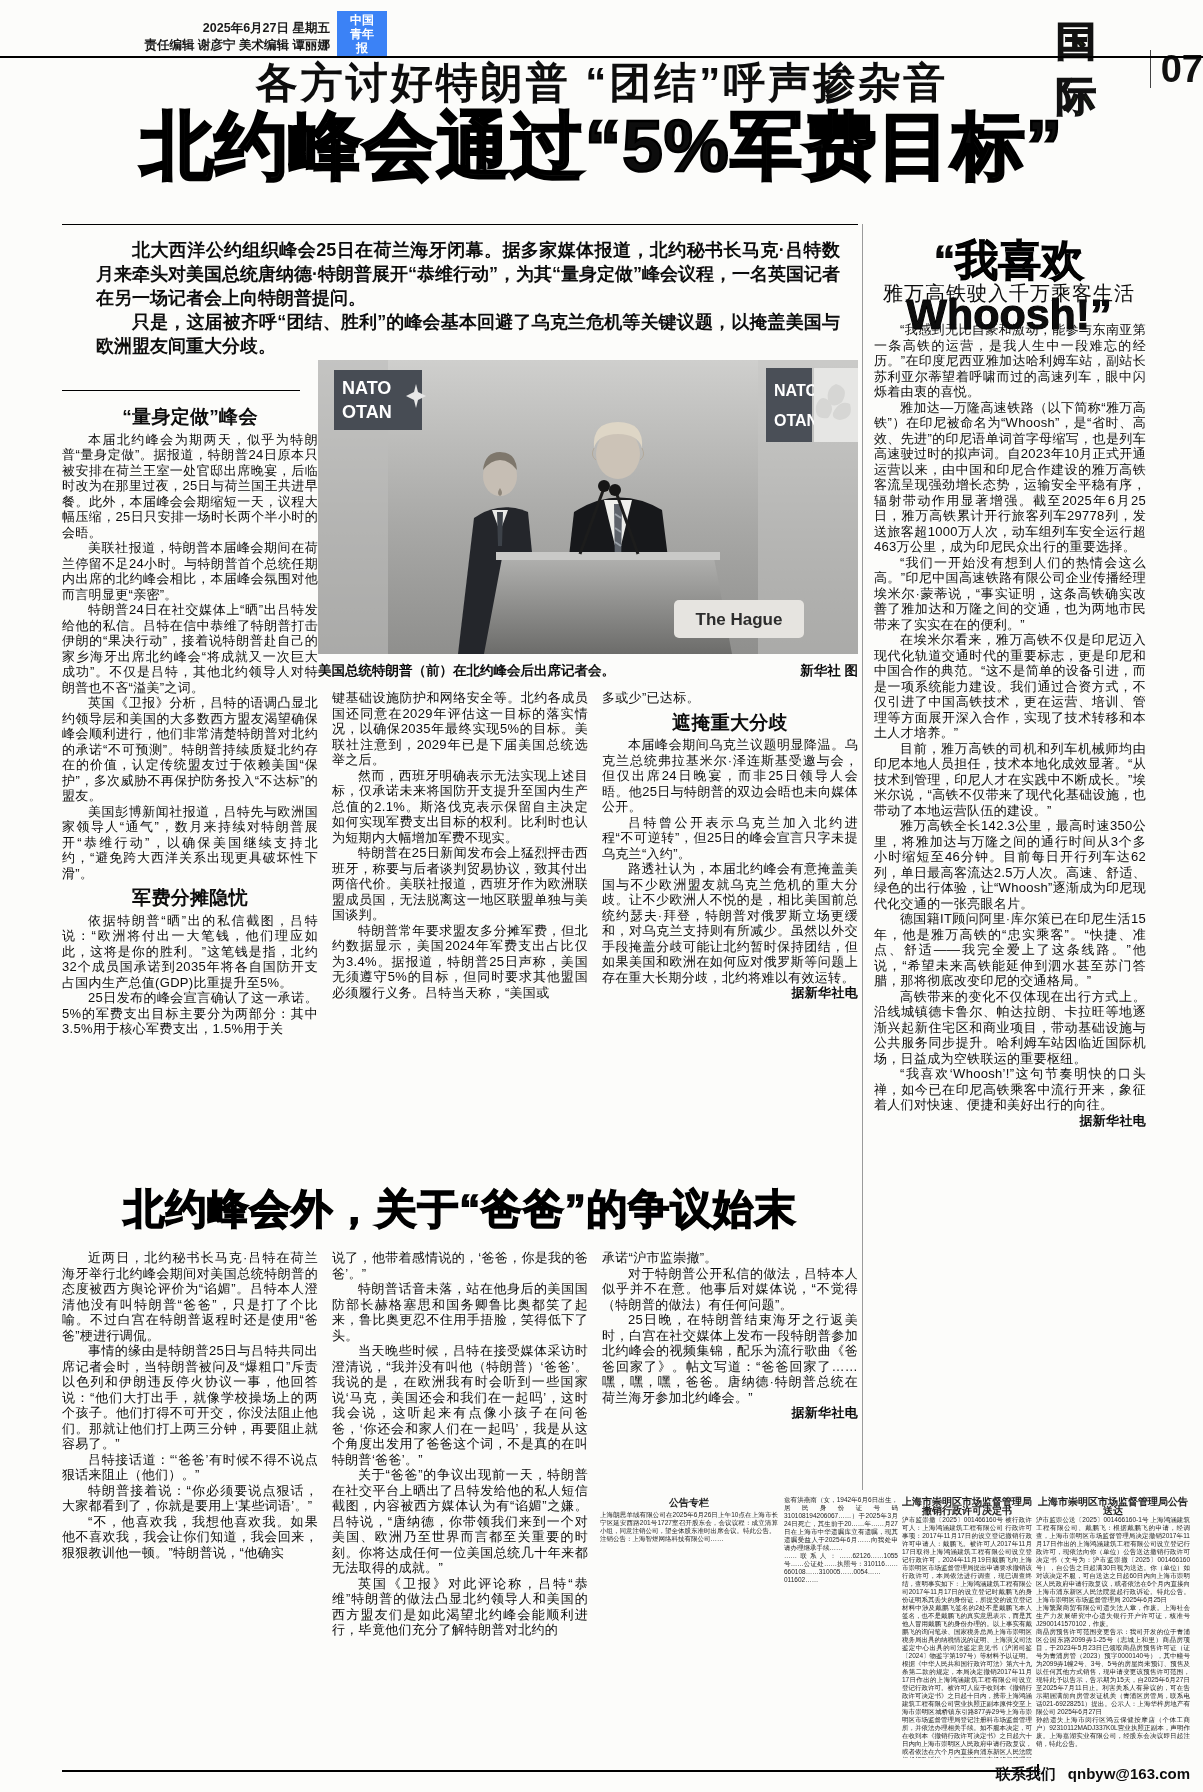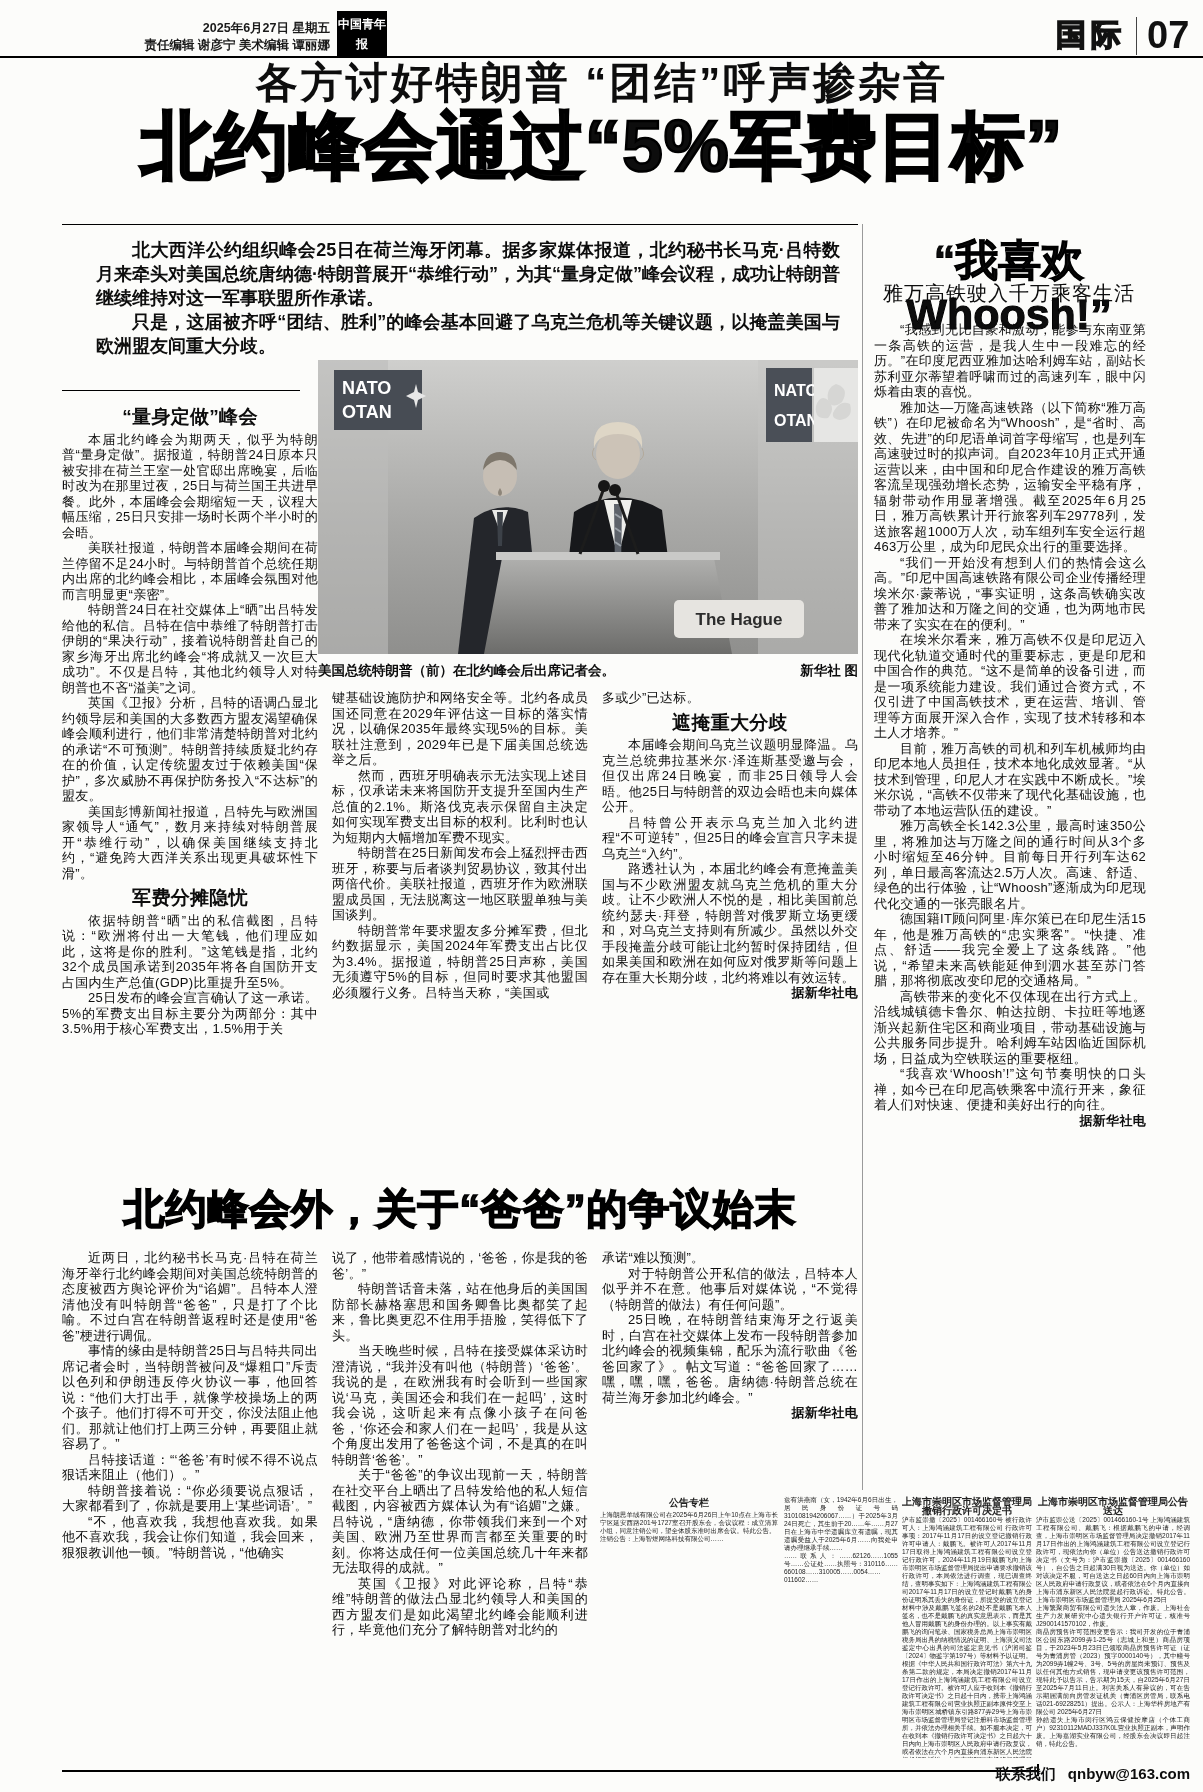--- a/index.html
+++ b/index.html
@@ -4,25 +4,25 @@
 <style>
   html,body{margin:0;padding:0;background:#8a8a8a;}
   .page{position:relative;width:1203px;height:1792px;margin:0 auto;background:#fcfcfa;
         overflow:hidden;font-family:"Liberation Sans","DejaVu Sans",sans-serif;color:#0d0d0d;}
   .rule{position:absolute;background:#000;}
   .vrule{position:absolute;background:#9a9a9a;width:1px;}
 
   
   .hdr-date{position:absolute;top:20px;left:78px;width:252px;text-align:right;
             font-size:12.5px;font-weight:bold;line-height:17px;color:#1a1a1a;}
-  .logo{position:absolute;top:11px;left:337px;width:50px;height:45px;background:#000000;
+  .logo{position:absolute;top:11px;left:337px;width:50px;height:45px;background:#3b82f6;
         color:#fff;display:flex;align-items:center;justify-content:center;text-align:center;
-        font-size:12px;font-weight:bold;line-height:20px;padding:1px;box-sizing:border-box;}
+        font-size:12px;font-weight:bold;line-height:14px;padding:13px;box-sizing:border-box;}
   .section-box{position:absolute;top:14px;left:1056px;display:flex;align-items:center;gap:10px;}
-  .section-name{font-size:30px;font-weight:bold;letter-spacing:5px;color:#4d7c0f;
+  .section-name{font-size:40px;font-weight:bold;letter-spacing:5px;color:#4d7c0f;
                 -webkit-text-stroke:1.6px #111;}
   .section-div{width:1px;height:38px;background:#444;}
   .page-num{font-size:38px;font-weight:bold;color:#111;}
 
   
   .kicker{position:absolute;top:58px;left:32px;width:1140px;text-align:center;
           font-size:42px;font-weight:bold;letter-spacing:3px;line-height:50px;}
   .main-headline{position:absolute;top:102px;left:12px;width:1180px;text-align:center;
           font-size:73px;font-weight:bold;line-height:88px;letter-spacing:1px;
           -webkit-text-stroke:2.5px #000;}
@@ -100,21 +100,21 @@
     <span class="section-div"></span>
     <span class="page-num">07</span>
   </div>
   <div class="rule" style="top:56px;left:0;width:1203px;height:2px;"></div>
 
   <div class="kicker">各方讨好特朗普 “团结”呼声掺杂音</div>
   <div class="main-headline">北约峰会通过“5%军费目标”</div>
 
   <div class="rule" style="top:224px;left:62px;width:796px;height:1px;"></div>
   <div class="lead">
-      <p class="blk p">北大西洋公约组织峰会25日在荷兰海牙闭幕。据多家媒体报道，北约秘书长马克·吕特数月来牵头对美国总统唐纳德·特朗普展开“恭维行动”，为其“量身定做”峰会议程，成功让特朗普继续维持对这一军事联盟所作承诺。</p>
+      <p class="blk p">北大西洋公约组织峰会25日在荷兰海牙闭幕。据多家媒体报道，北约秘书长马克·吕特数月来牵头对美国总统唐纳德·特朗普展开“恭维行动”，为其“量身定做”峰会议程，一名英国记者在另一场记者会上向特朗普提问。</p>
       <p class="blk p">只是，这届被齐呼“团结、胜利”的峰会基本回避了乌克兰危机等关键议题，以掩盖美国与欧洲盟友间重大分歧。</p>
     </div>
   <div class="rule" style="top:390px;left:62px;width:238px;height:1px;"></div>
   <div class="vrule" style="left:862px;top:224px;height:1266px;"></div>
 
   <div class="col nato-col1">
       <p class="blk h">“量身定做”峰会</p>
       <p class="blk p">本届北约峰会为期两天，似乎为特朗普“量身定做”。据报道，特朗普24日原本只被安排在荷兰王室一处官邸出席晚宴，后临时改为在那里过夜，25日与荷兰国王共进早餐。此外，本届峰会会期缩短一天，议程大幅压缩，25日只安排一场时长两个半小时的会晤。</p>
       <p class="blk p">美联社报道，特朗普本届峰会期间在荷兰停留不足24小时。与特朗普首个总统任期内出席的北约峰会相比，本届峰会氛围对他而言明显更“亲密”。</p>
       <p class="blk p">特朗普24日在社交媒体上“晒”出吕特发给他的私信。吕特在信中恭维了特朗普打击伊朗的“果决行动”，接着说特朗普赴自己的家乡海牙出席北约峰会“将成就又一次巨大成功”。不仅是吕特，其他北约领导人对特朗普也不吝“溢美”之词。</p>
@@ -239,21 +239,21 @@
       <p class="blk p">“不，他喜欢我，我想他喜欢我。如果他不喜欢我，我会让你们知道，我会回来，狠狠教训他一顿。”特朗普说，“他确实</p>
     </div>
   <div class="col papa-col2">
       <p class="blk c">说了，他带着感情说的，‘爸爸，你是我的爸爸’。”</p>
       <p class="blk p">特朗普话音未落，站在他身后的美国国防部长赫格塞思和国务卿鲁比奥都笑了起来，鲁比奥更忍不住用手捂脸，笑得低下了头。</p>
       <p class="blk p">当天晚些时候，吕特在接受媒体采访时澄清说，“我并没有叫他（特朗普）‘爸爸’。我说的是，在欧洲我有时会听到一些国家说‘马克，美国还会和我们在一起吗’，这时我会说，这听起来有点像小孩子在问爸爸，‘你还会和家人们在一起吗’，我是从这个角度出发用了爸爸这个词，不是真的在叫特朗普‘爸爸’。”</p>
       <p class="blk p">关于“爸爸”的争议出现前一天，特朗普在社交平台上晒出了吕特发给他的私人短信截图，内容被西方媒体认为有“谄媚”之嫌。吕特说，“唐纳德，你带领我们来到一个对美国、欧洲乃至世界而言都至关重要的时刻。你将达成任何一位美国总统几十年来都无法取得的成就。”</p>
       <p class="blk p">英国《卫报》对此评论称，吕特“恭维”特朗普的做法凸显北约领导人和美国的西方盟友们是如此渴望北约峰会能顺利进行，毕竟他们充分了解特朗普对北约的</p>
     </div>
   <div class="col papa-col3">
-      <p class="blk c">承诺“难以预测”。</p>
+      <p class="blk c">承诺“沪市监崇撤”。</p>
       <p class="blk p">对于特朗普公开私信的做法，吕特本人似乎并不在意。他事后对媒体说，“不觉得（特朗普的做法）有任何问题”。</p>
       <p class="blk p">25日晚，在特朗普结束海牙之行返美时，白宫在社交媒体上发布一段特朗普参加北约峰会的视频集锦，配乐为流行歌曲《爸爸回家了》。帖文写道：“爸爸回家了……嘿，嘿，嘿，爸爸。唐纳德·特朗普总统在荷兰海牙参加北约峰会。”</p>
       <p class="blk by">据新华社电</p>
     </div>
 
   <div class="ads ads-a">
       <p class="blk h">公告专栏</p>
       <p class="blk c">上海朗思羊绒有限公司在2025年6月26日上午10点在上海市长宁区延安西路201号1727室召开股东会，会议议程：成立清算小组，同意注销公司，望全体股东准时出席会议。特此公告。</p>
       <p class="blk c">注销公告：上海智煜网络科技有限公司……</p>
     </div>

